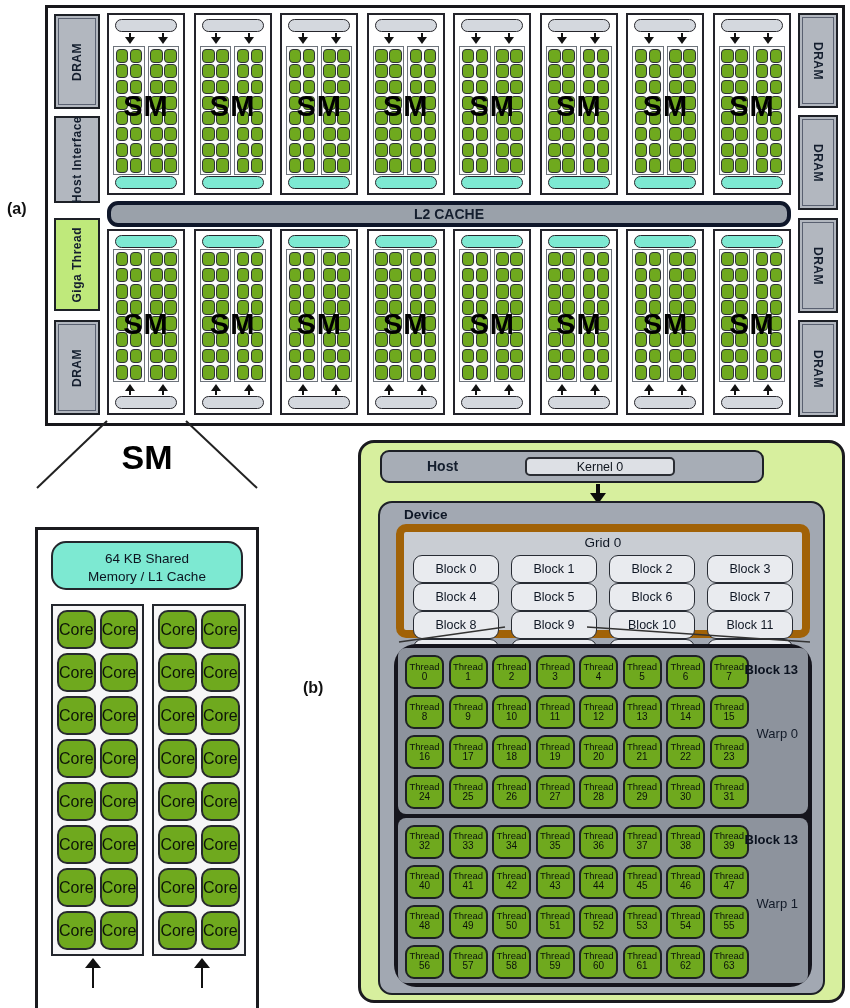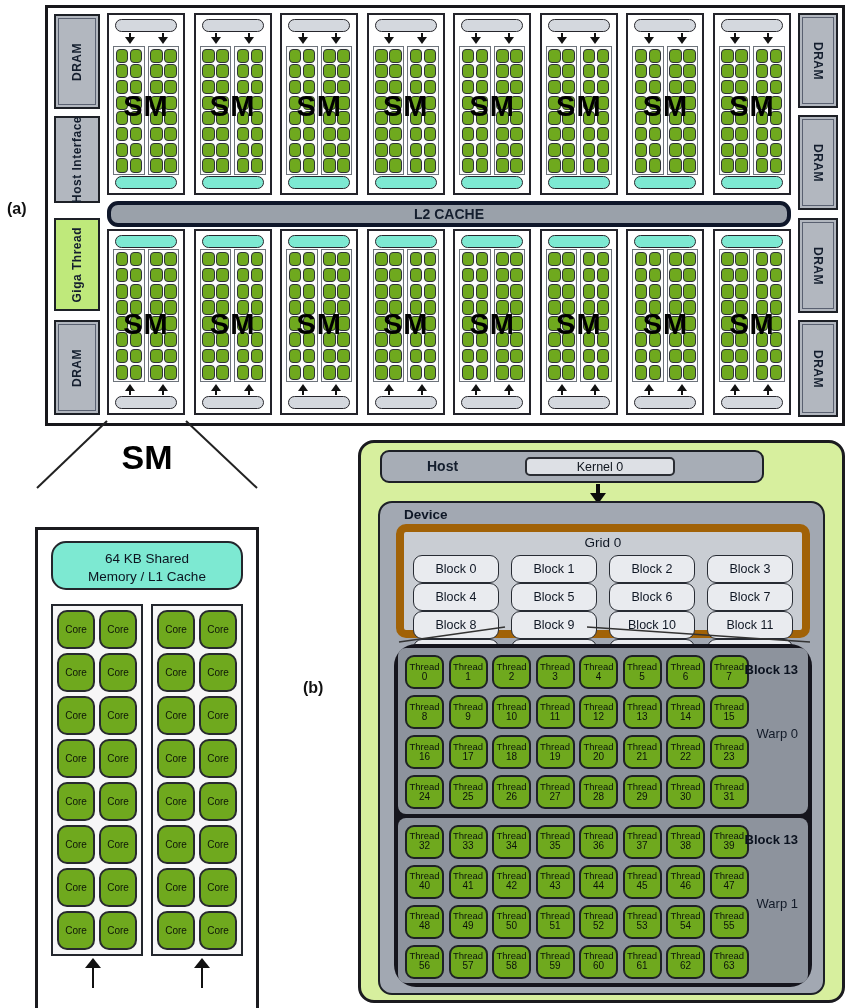--- a/index.html
+++ b/index.html
@@ -49,21 +49,21 @@
   .arrow.lg .stem { left:7px; top:9px; width:2.5px; height:21px; background:#111; }
 
   #l2-bar { position:absolute; left:59px; top:193px; width:684px; height:26px; border:4px solid #0f172a; border-radius:11px; background:var(--l2-gray); display:flex; align-items:center; justify-content:center; font-weight:bold; font-size:14px; color:var(--navy); }
 
   
   #sm-detail-title { position:absolute; left:35px; top:438px; width:224px; text-align:center; font-weight:bold; font-size:34px; color:#000; }
   #sm-detail { position:absolute; left:35px; top:487px; width:224px; height:514px; border:3px solid #1b1b1f; background:#fff;margin-top:40px; }
   #shared-mem { position:absolute; left:13px; top:11px; width:192px; height:49px; border:2px solid #23262c; border-radius:15px; background:var(--cyan); text-align:center; font-size:13.5px; line-height:1.3; padding-top:7px; color:#0c1420; }
   #core-panels { position:absolute; left:13px; top:74px; width:192px; height:352px; display:flex; gap:8px; }
   .core-panel { flex:1; border:2px solid #23262c; background:#f6f6f7; display:grid; grid-template-columns:1fr 1fr; grid-auto-rows:1fr; gap:4px; padding:4px; }
-  .core-cell-lg { background:var(--core-green); border:2px solid #272a2e; border-radius:10px; display:flex; align-items:center; justify-content:center; font-size:10px; color:#0d1508; }
+  .core-cell-lg { background:var(--core-green); border:2px solid #272a2e; border-radius:10px; display:flex; align-items:center; justify-content:center; font-size:16px; color:#0d1508; }
   #rf-arrows { position:absolute; left:0; top:428px; width:218px; display:flex; justify-content:space-around; }
   #register-file { position:absolute; left:25px; top:458px; width:168px; height:46px; border:2px solid #23262c; border-radius:14px; background:var(--regfile-bg); text-align:center; font-size:13px; line-height:1.35; padding-top:5px; color:#10161f; }
 
   
   #panel-b { position:absolute; left:358px; top:440px; width:487px; height:563px; background:var(--panelb-bg); border:3px solid #1b1b1f; border-radius:16px; }
   #host-bar { position:absolute; left:19px; top:7px; width:384px; height:33px; background:var(--host-gray); border:2.5px solid #1d2026; border-radius:9px; }
   #host-label { position:absolute; left:45px; top:6px; font-weight:bold; font-size:14px; color:var(--navy); }
   #kernel-pill { position:absolute; left:143px; top:5px; width:150px; height:19px; background:var(--kernel-bg); border:2px solid #2a2d33; border-radius:5px; display:flex; align-items:center; justify-content:center; font-size:12.5px; color:#10161f; }
   #kernel-arrow { position:absolute; left:229px; top:41px; width:16px; height:21px; }
   #kernel-arrow i { position:absolute; display:block; }

